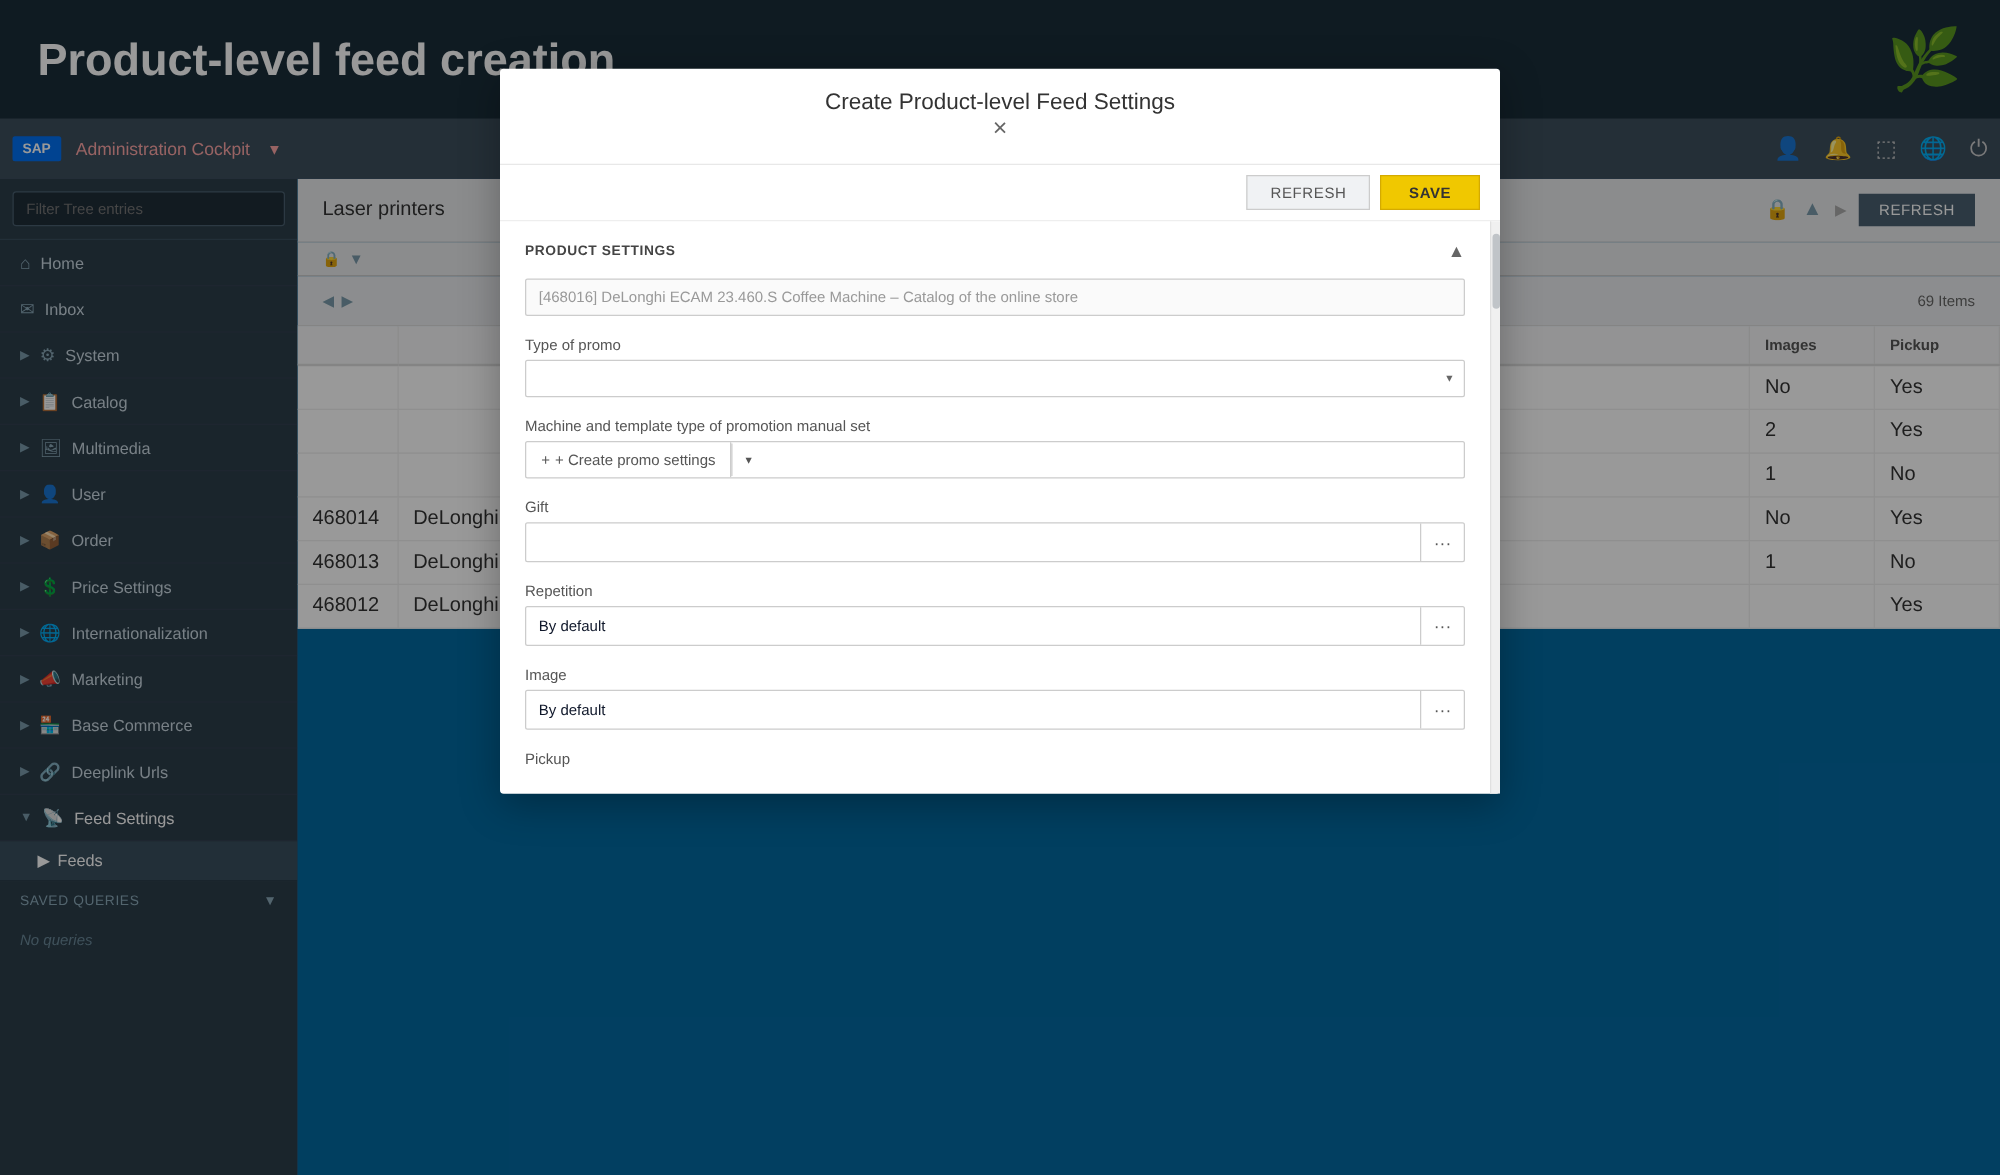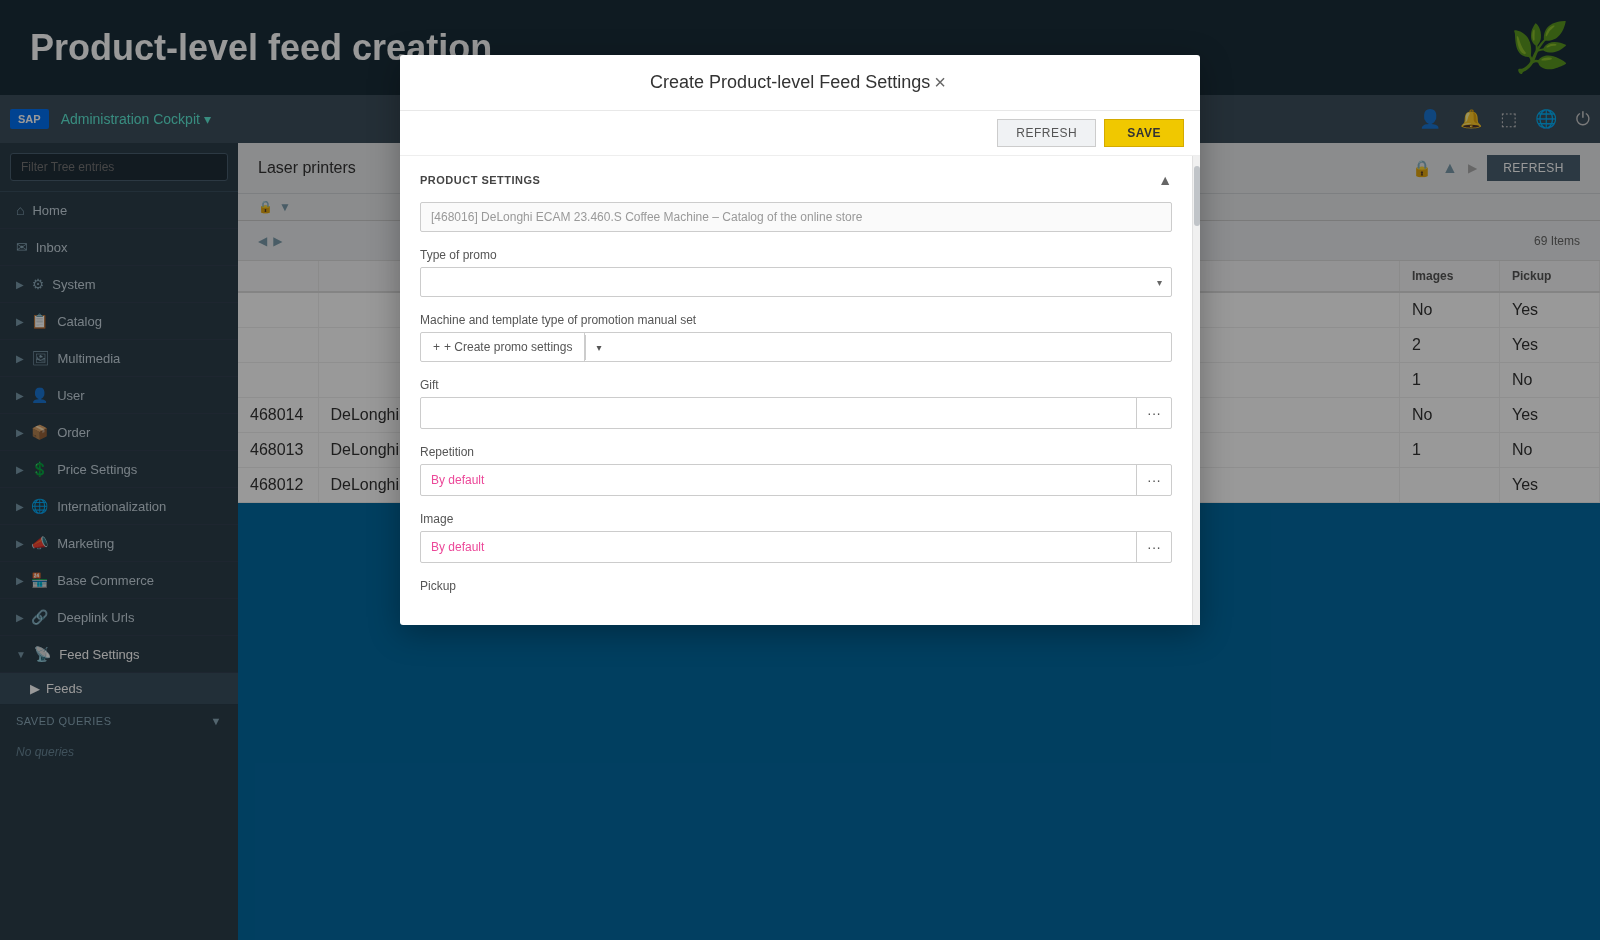--- a/index.html
+++ b/index.html
@@ -40,26 +40,26 @@
     .sap-logo {
       background: #0070f2;
       color: white;
       font-size: 11px;
       font-weight: bold;
       padding: 4px 8px;
       border-radius: 2px;
       margin-right: 12px;
     }
     .nav-brand {
-      color: #5eead4;
+      color: #fca5a5;
       font-size: 14px;
       cursor: pointer;
       display: flex;
       align-items: center;
-      gap: 4px;
+      gap: 16px;
     }
     .nav-icons {
       margin-left: auto;
       display: flex;
       gap: 18px;
       align-items: center;
     }
     .nav-icon {
       color: #ccc;
       font-size: 18px;
@@ -233,22 +233,23 @@
       max-height: 580px;
       border-radius: 3px;
       box-shadow: 0 8px 32px rgba(0,0,0,0.3);
       display: flex;
       flex-direction: column;
     }
     .modal-header {
       padding: 16px 20px;
       display: flex;
       align-items: center;
-      justify-content: center;
+      justify-content: space-between;
       border-bottom: 1px solid #e8e8e8;
+      flex-direction: column;
     }
     .modal-title {
       font-size: 18px;
       color: #333;
       font-weight: 400;
     }
     .modal-close {
       background: none;
       border: none;
       font-size: 20px;
@@ -374,21 +375,21 @@
       align-items: center;
       border: 1px solid #ccc;
       border-radius: 2px;
       background: white;
     }
     .input-with-dots input {
       flex: 1;
       padding: 7px 10px;
       border: none;
       font-size: 12px;
-      color: #ec4899;
+      color: #0f172a;
       background: transparent;
     }
     .dots-btn {
       padding: 7px 10px;
       background: none;
       border: none;
       border-left: 1px solid #ccc;
       cursor: pointer;
       color: #555;
       font-size: 14px;

